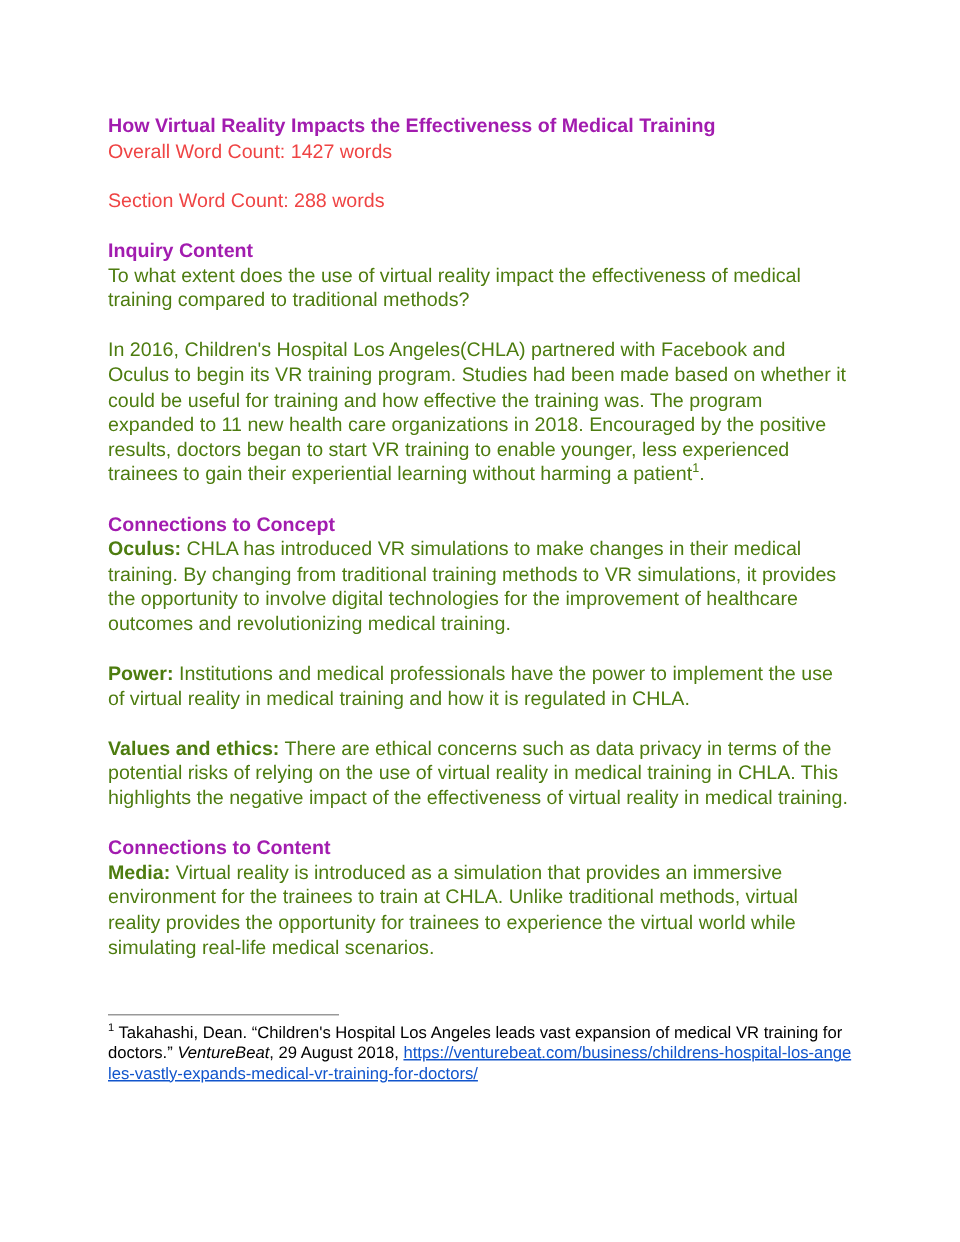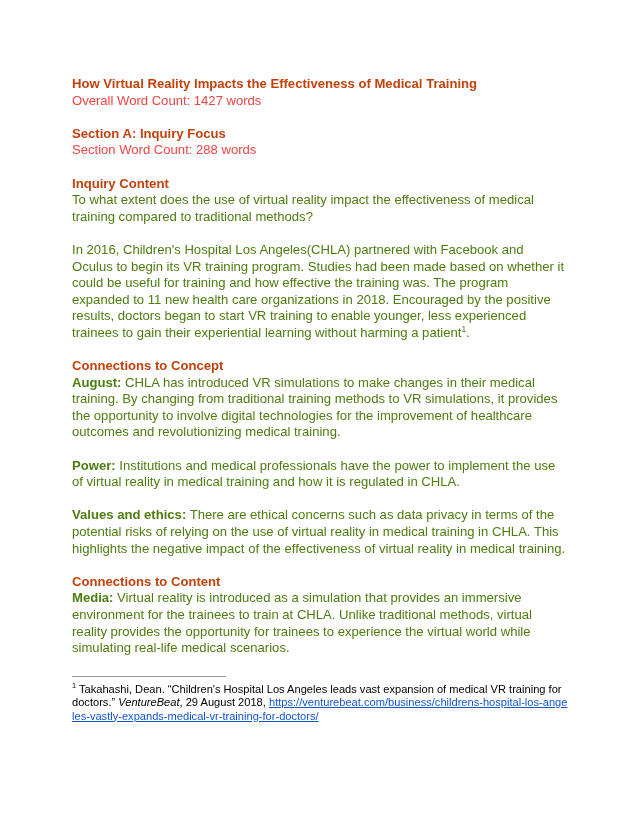--- a/index.html
+++ b/index.html
@@ -33,21 +33,21 @@
   .line {
     font-size: 13.1px;
     line-height: 16.6px;
     color: #ef4444;
     letter-spacing: -0.01px;
   }
   .heading {
     font-size: 13.1px;
     line-height: 16.6px;
     font-weight: bold;
-    color: #c2410c;
+    color: #a21caf;
   }
   .para {
     font-size: 13.1px;
     line-height: 16.6px;
     text-align: left;
     color: #4d7c0f;
   }
   .para b, .lead {
     font-weight: bold;
   }
@@ -94,36 +94,35 @@
 
 <div class="page">
 
   <div class="doc-body">
 
     <h1 class="heading">How Virtual Reality Impacts the Effectiveness of Medical Training</h1>
     <p class="line">Overall Word Count: 1427 words</p>
 
     <div class="gap"></div>
 
-    <h2 class="heading">Section A: Inquiry Focus</h2>
     <p class="line">Section Word Count: 288 words</p>
 
     <div class="gap"></div>
 
     <h3 class="heading">Inquiry Content</h3>
     <p class="para">To what extent does the use of virtual reality impact the effectiveness of medical training compared to traditional methods?</p>
 
     <div class="gap"></div>
 
     <p class="para"><span>In 2016, Children's Hospital Los Angeles(CHLA) partnered with Facebook and Oculus to begin its VR training program. Studies had been made based on whether it could be useful for training and how effective the training was. The program expanded to 11 new health care organizations in 2018. Encouraged by the positive results, doctors began to start VR training to enable younger, less experienced trainees to gain their experiential learning without harming a patient</span><sup>1</sup><span>.</span></p>
 
     <div class="gap"></div>
 
     <h3 class="heading">Connections to Concept</h3>
-    <p class="para"><b class="lead">August:</b><span> CHLA has introduced VR simulations to make changes in their medical training. By changing from traditional training methods to VR simulations, it provides the opportunity to involve digital technologies for the improvement of healthcare outcomes and revolutionizing medical training.</span></p>
+    <p class="para"><b class="lead">Oculus:</b><span> CHLA has introduced VR simulations to make changes in their medical training. By changing from traditional training methods to VR simulations, it provides the opportunity to involve digital technologies for the improvement of healthcare outcomes and revolutionizing medical training.</span></p>
 
     <div class="gap"></div>
 
     <p class="para"><b class="lead">Power:</b><span> Institutions and medical professionals have the power to implement the use of virtual reality in medical training and how it is regulated in CHLA.</span></p>
 
     <div class="gap"></div>
 
     <p class="para"><b class="lead">Values and ethics:</b><span> There are ethical concerns such as data privacy in terms of the potential risks of relying on the use of virtual reality in medical training in CHLA. This highlights the negative impact of the effectiveness of virtual reality in medical training.</span></p>
 
     <div class="gap"></div>

